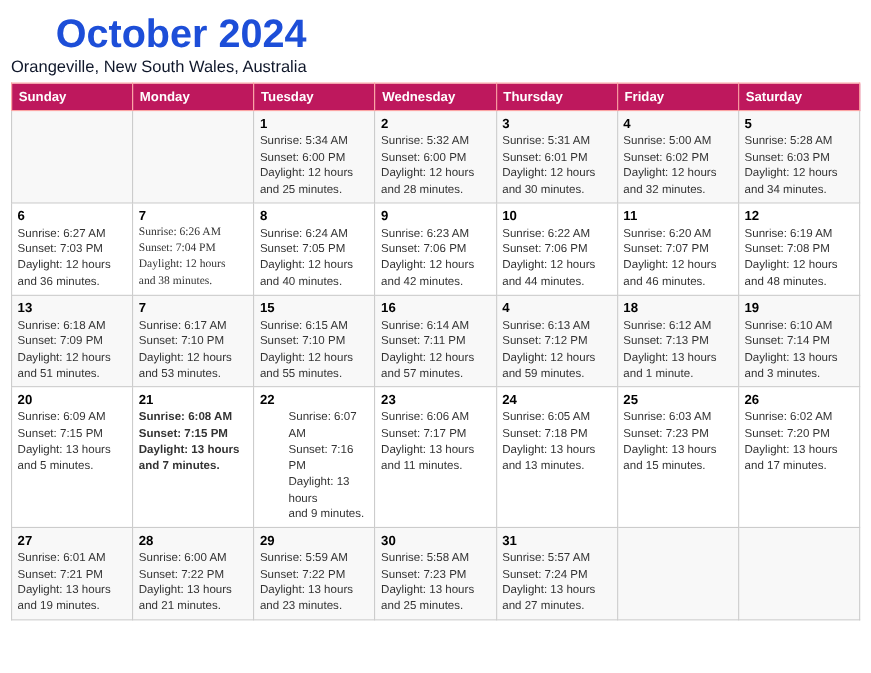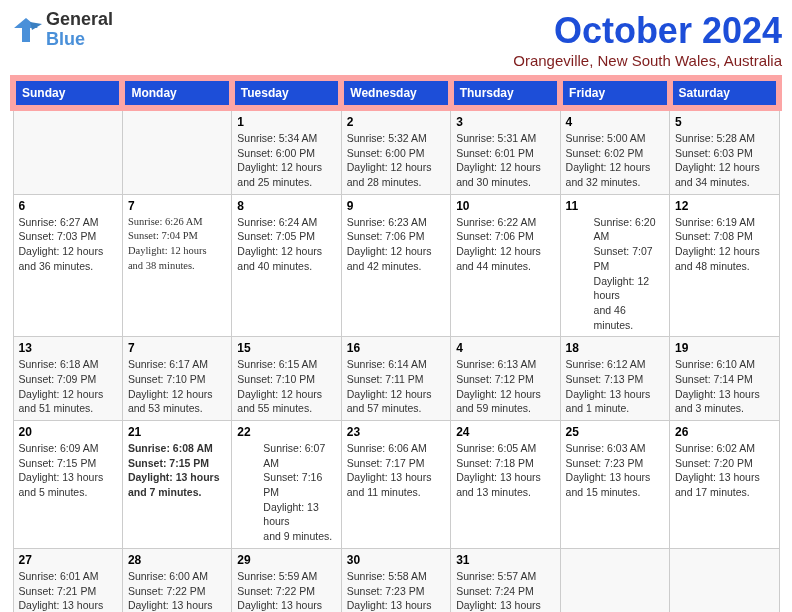--- a/index.html
+++ b/index.html
@@ -34,35 +34,35 @@
     .title-area {
       text-align: right;
     }
     .month-title {
       font-size: 36px;
       font-weight: bold;
       color: #1d4ed8;
     }
     .location {
       font-size: 15px;
-      color: #7f1d1d;
+      color: #0f172a;
     }
     table {
       width: 100%;
       border-collapse: collapse;
       font-size: 10.5px;
     }
     thead th {
-      background-color: #1d4ed8;
+      background-color: #be185d;
       color: #fff;
       text-align: left;
       padding: 5px 6px;
       font-size: 12px;
       font-weight: bold;
-      border: 6px solid #fca5a5;
+      border: 1px solid #fca5a5;
     }
     tbody td {
       border: 1px solid #ccc;
       vertical-align: top;
       padding: 4px 5px;
       width: 14.28%;
       min-height: 80px;
       height: 80px;
     }
     tbody tr:nth-child(odd) td {
@@ -79,30 +79,20 @@
     }
     .day-info {
       color: #333;
       line-height: 1.4;
     }
   </style>
 </head>
 <body>
 
 <div class="header">
-  <div class="logo">
-    <svg class="logo-bird" viewBox="0 0 32 32">
-      <polygon points="16,4 28,14 20,14 20,28 12,28 12,14 4,14" fill="#4a90d9"></polygon>
-      <polygon points="20,8 32,10 22,16" fill="#3a7fc1"></polygon>
-    </svg>
-    <div class="logo-text">
-      <div>General</div>
-      <div style="color:#4a90d9;">Blue</div>
-    </div>
-  </div>
   <div class="title-area">
     <div class="month-title">October 2024</div>
     <div class="location">Orangeville, New South Wales, Australia</div>
   </div>
 </div>
 
 <table>
   <thead>
     <tr id="header-row">
         <th>Sunday</th>
@@ -185,21 +175,21 @@
         </td>
         <td>
           <span class="day-num">10</span>
           <div class="day-info" style="white-space: pre-line;">Sunrise: 6:22 AM
 Sunset: 7:06 PM
 Daylight: 12 hours
 and 44 minutes.</div>
         </td>
         <td>
           <span class="day-num">11</span>
-          <div class="day-info" style="white-space: pre-line; margin-left: 28px;">Sunrise: 6:20 AM
+          <div class="day-info" style="white-space: pre-line;">Sunrise: 6:20 AM
 Sunset: 7:07 PM
 Daylight: 12 hours
 and 46 minutes.</div>
         </td>
         <td>
           <span class="day-num">12</span>
           <div class="day-info" style="white-space: pre-line;">Sunrise: 6:19 AM
 Sunset: 7:08 PM
 Daylight: 12 hours
 and 48 minutes.</div>

